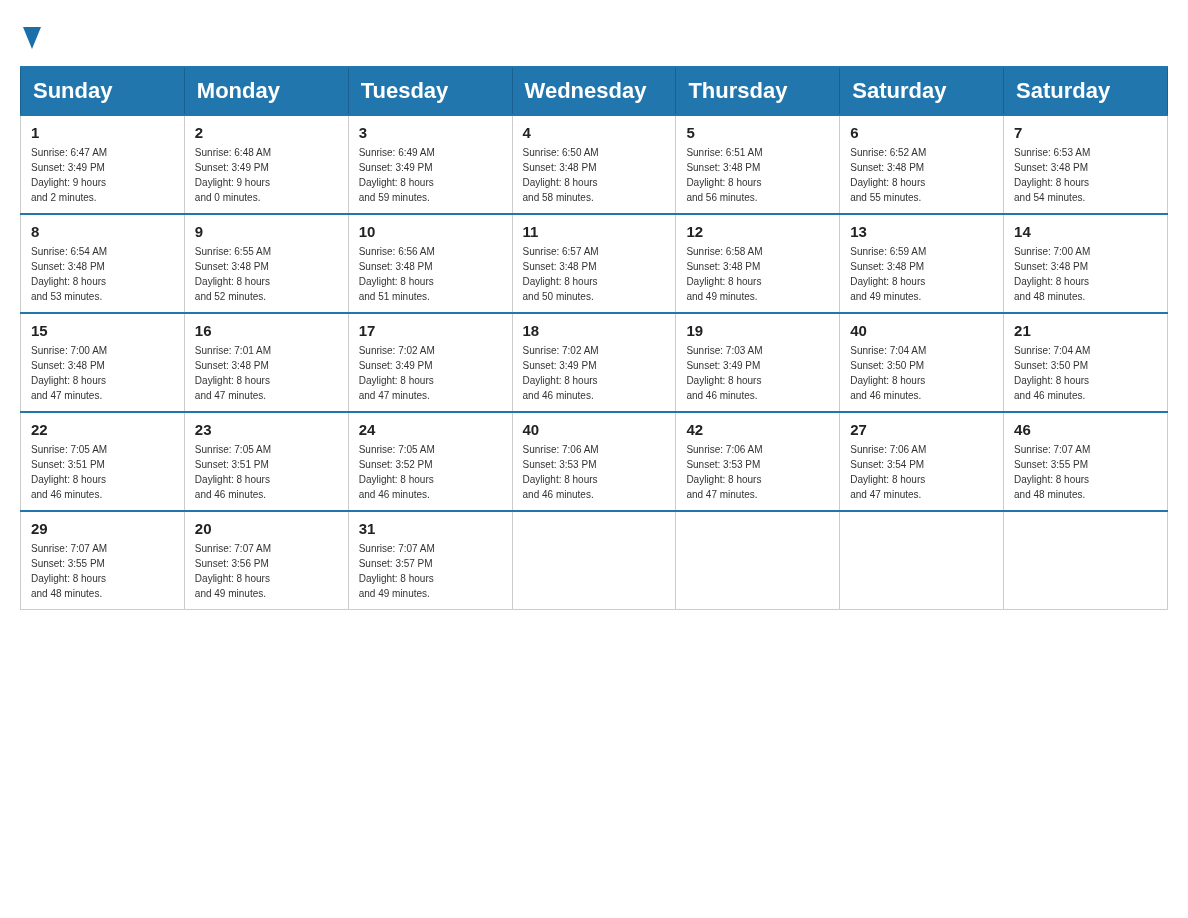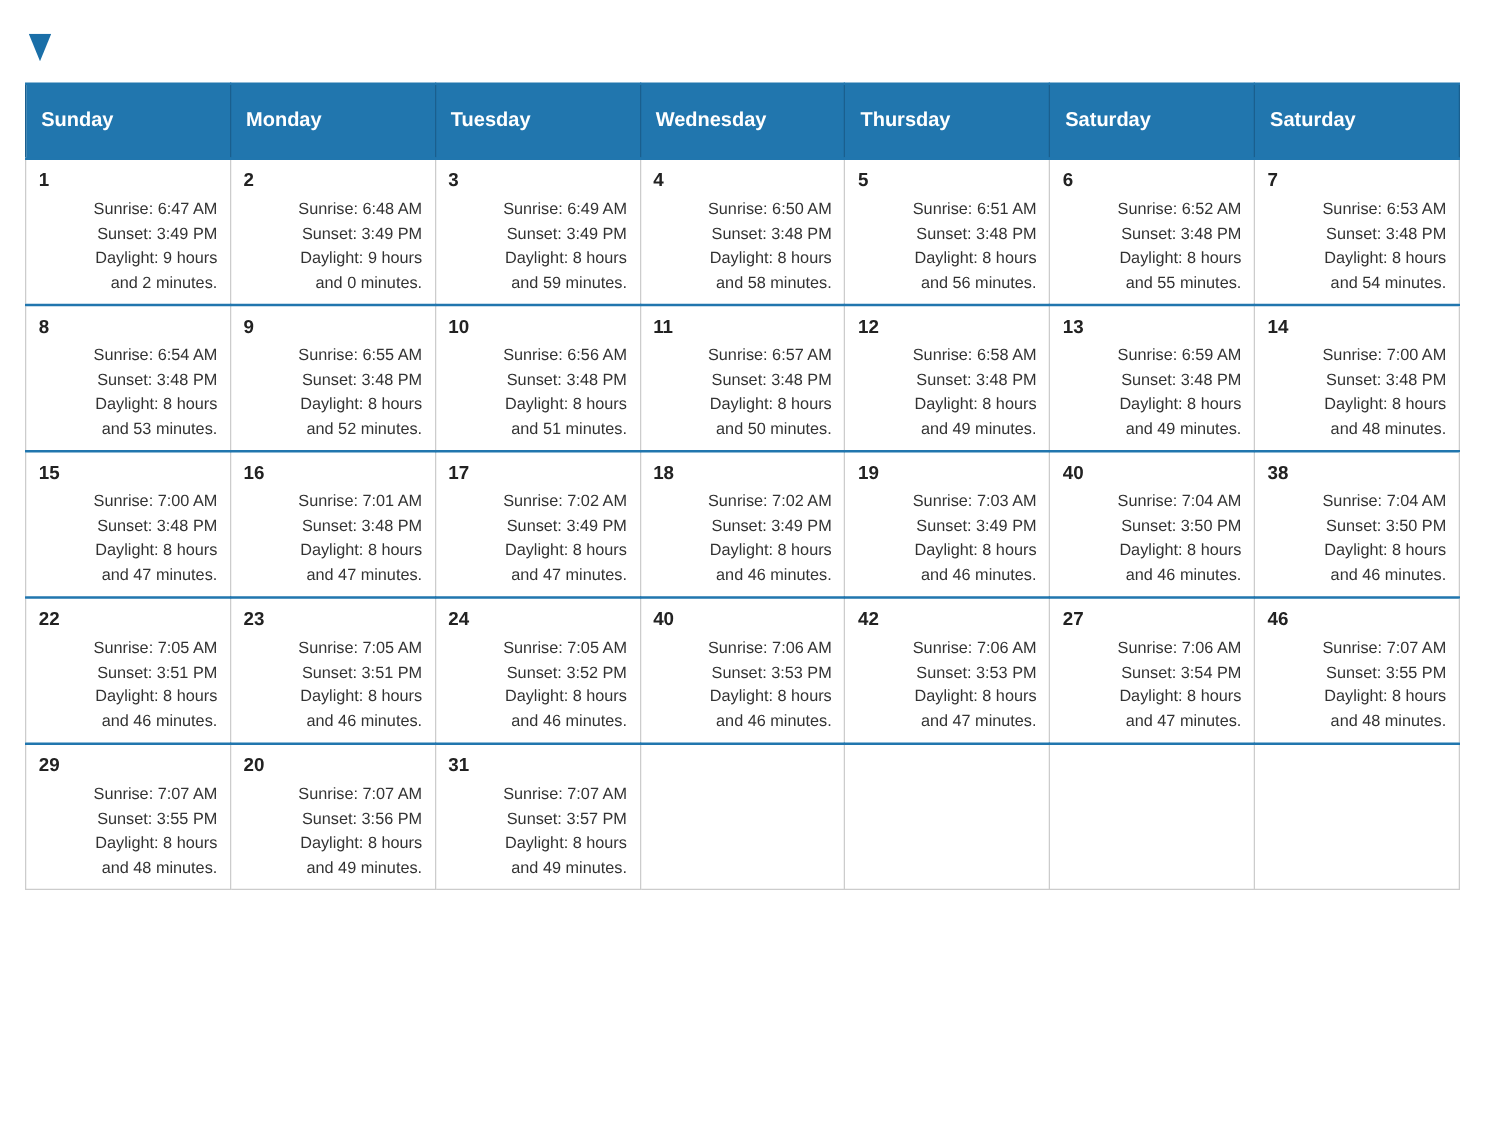--- a/index.html
+++ b/index.html
@@ -50,47 +50,46 @@
       margin-top: 4px;
     }
     .calendar {
       width: 100%;
       border-collapse: collapse;
       border: 1px solid #aaa;
     }
     .calendar th {
       background-color: #2176ae;
       color: #fff;
-      font-size: 16px;
-      font-weight: bold;
-      padding: 20px 12px;
+      font-size: 22px;
+      font-weight: bold;
+      padding: 10px 12px;
       text-align: left;
       border: 1px solid #1a5f8e;
     }
     .calendar td {
       vertical-align: top;
       padding: 8px 10px;
       border: 1px solid #ccc;
       width: calc(100% / 7);
       font-size: 13.5px;
       color: #222;
     }
     .calendar tr {
       border-top: 2px solid #2176ae;
     }
     .day-number {
       font-size: 15px;
       font-weight: bold;
       margin-bottom: 4px;
     }
     .day-info {
-      font-size: 13px;
+      font-size: 10px;
       line-height: 1.5;
       color: #333;
-      text-align: right;
     }
     .empty-cell {
       background: #fff;
     }
     
     .logo-icon {
       position: relative;
       display: inline-block;
       margin-left: 3px;
     }
@@ -211,21 +210,21 @@
         </td>
         <td>
           <div class="day-number">19</div>
           <div class="day-info">Sunrise: 7:03 AM<br>Sunset: 3:49 PM<br>Daylight: 8 hours<br>and 46 minutes.</div>
         </td>
         <td>
           <div class="day-number">40</div>
           <div class="day-info">Sunrise: 7:04 AM<br>Sunset: 3:50 PM<br>Daylight: 8 hours<br>and 46 minutes.</div>
         </td>
         <td>
-          <div class="day-number">38</div>
+          <div class="day-number">21</div>
           <div class="day-info">Sunrise: 7:04 AM<br>Sunset: 3:50 PM<br>Daylight: 8 hours<br>and 46 minutes.</div>
         </td>
       </tr>
       <tr>
         <td>
           <div class="day-number">22</div>
           <div class="day-info">Sunrise: 7:05 AM<br>Sunset: 3:51 PM<br>Daylight: 8 hours<br>and 46 minutes.</div>
         </td>
         <td>
           <div class="day-number">23</div>

